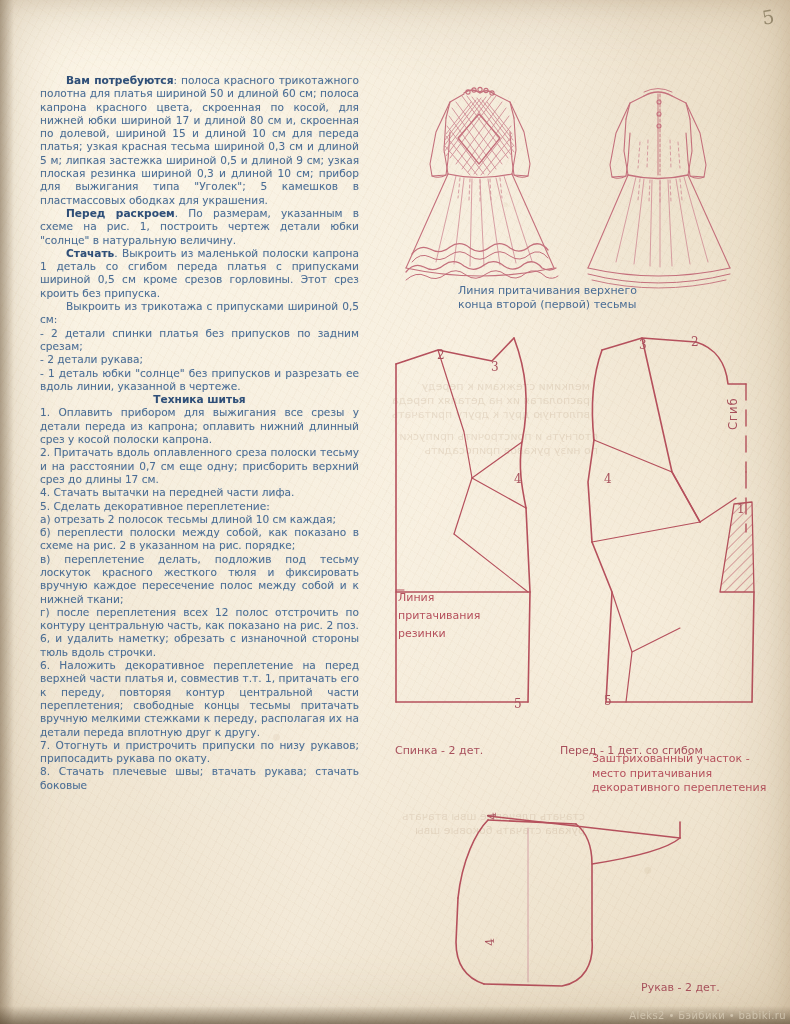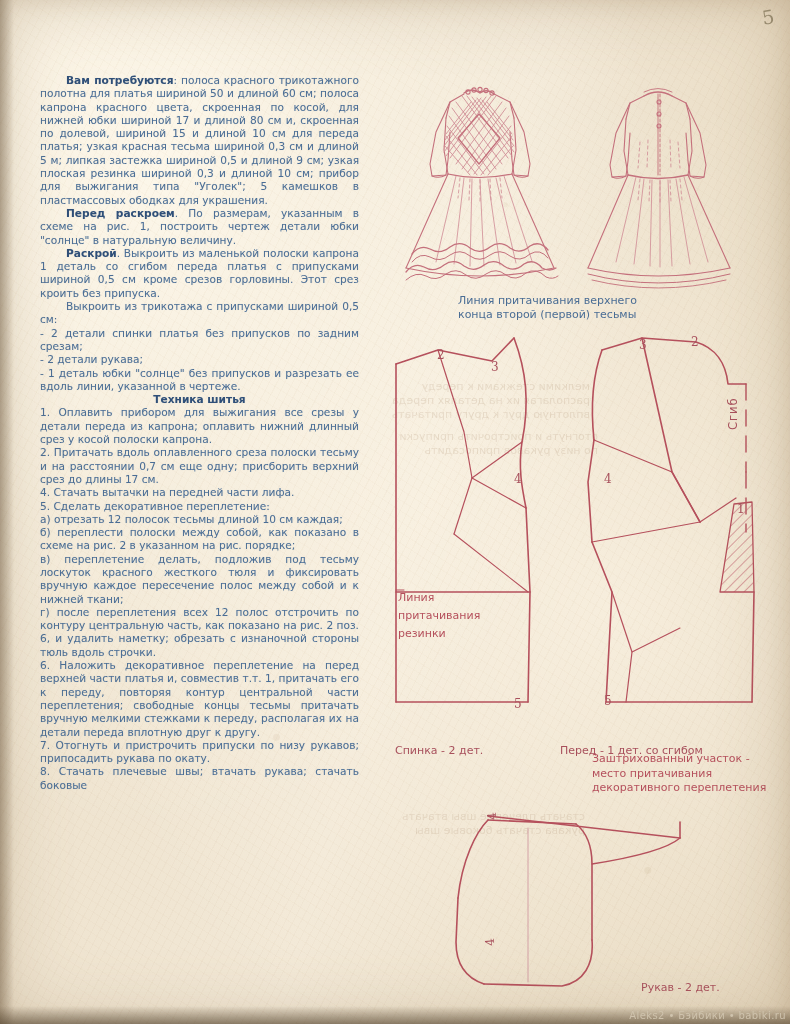--- a/index.html
+++ b/index.html
@@ -89,21 +89,21 @@
   #patterns{position:absolute;left:380px;top:292px;width:410px;height:730px;}
   #patterns svg{display:block;}
 
   .lbl{
     position:absolute;font-family:"DejaVu Sans",sans-serif;
     font-size:11px;line-height:14px;color:#4a6d95;
   }
   .lbl-red{color:#b5505c;}
   .lbl-red-cap{color:#a8505c;font-size:11px;margin-top:22px;}
 
-  #lbl-tesma{left:458px;top:294px;width:200px;}
+  #lbl-tesma{left:458px;top:284px;width:200px;}
   #lbl-rezinka{left:398px;top:589px;width:95px;line-height:18px;}
   #lbl-spinka{left:395px;top:722px;}
   #lbl-pered{left:560px;top:722px;}
   #lbl-hatch{left:592px;top:752px;width:175px;line-height:14.5px;}
   #lbl-rukav{left:641px;top:959px;}
   #lbl-sgib{
     left:726px;top:430px;transform:rotate(-90deg);transform-origin:left top;
     color:#a8505c;font-size:11.5px;letter-spacing:1px;white-space:nowrap;
   }
 
@@ -132,31 +132,31 @@
   <div class="ghost" style="left:380px;top:380px;width:210px;">мелкими стежками к переду располагая их на деталях переда вплотную друг к другу притачать</div>
   <div class="ghost" style="left:398px;top:430px;width:200px;">отогнуть и пристрочить припуски по низу рукавов припосадить</div>
   <div class="ghost" style="left:395px;top:810px;width:190px;">стачать плечевые швы втачать рукава стачать боковые швы</div>
 
   <div id="page-number">5</div>
 
 
   <div id="text-col">
     <p class="ind"><b>Вам потребуются</b><span>: полоса красного трикотажного полотна для платья шириной 50 и длиной 60 см; полоса капрона красного цвета, скроенная по косой, для нижней юбки шириной 17 и длиной 80 см и, скроенная по долевой, шириной 15 и длиной 10 см для переда платья; узкая красная тесьма шириной 0,3 см и длиной 5 м; липкая застежка шириной 0,5 и длиной 9 см; узкая плоская резинка шириной 0,3 и длиной 10 см; прибор для выжигания типа "Уголек"; 5 камешков в пластмассовых ободках для украшения.</span></p>
     <p class="ind"><b>Перед раскроем</b><span>. По размерам, указанным в схеме на рис. 1, построить чертеж детали юбки "солнце" в натуральную величину.</span></p>
-    <p class="ind"><b>Раскрой</b><span>. Выкроить из маленькой полоски капрона 1 деталь со сгибом переда платья с припусками шириной 0,5 см кроме срезов горловины. Этот срез кроить без припуска.</span></p>
+    <p class="ind"><b>Стачать</b><span>. Выкроить из маленькой полоски капрона 1 деталь со сгибом переда платья с припусками шириной 0,5 см кроме срезов горловины. Этот срез кроить без припуска.</span></p>
     <p class="ind">Выкроить из трикотажа с припусками шириной 0,5 см:</p>
     <p>- 2 детали спинки платья без припусков по задним срезам;</p>
     <p>- 2 детали рукава;</p>
     <p>- 1 деталь юбки "солнце" без припусков и разрезать ее вдоль линии, указанной в чертеже.</p>
     <p class="ctr">Техника шитья</p>
     <p>1. Оплавить прибором для выжигания все срезы у детали переда из капрона; оплавить нижний длинный срез у косой полоски капрона.</p>
     <p>2. Притачать вдоль оплавленного среза полоски тесьму и на расстоянии 0,7 см еще одну; присборить верхний срез до длины 17 см.</p>
     <p>4. Стачать вытачки на передней части лифа.</p>
     <p>5. Сделать декоративное переплетение:</p>
-    <p>а) отрезать 12 полосок тесьмы длиной 10 см каждая;</p>
+    <p>а) отрезать 2 полосок тесьмы длиной 10 см каждая;</p>
     <p>б) переплести полоски между собой, как показано в схеме на рис. 2 в указанном на рис. порядке;</p>
     <p>в) переплетение делать, подложив под тесьму лоскуток красного жесткого тюля и фиксировать вручную каждое пересечение полос между собой и к нижней ткани;</p>
     <p>г) после переплетения всех 12 полос отстрочить по контуру центральную часть, как показано на рис. 2 поз. 6, и удалить наметку; обрезать с изнаночной стороны тюль вдоль строчки.</p>
     <p>6. Наложить декоративное переплетение на перед верхней части платья и, совместив т.т. 1, притачать его к переду, повторяя контур центральной части переплетения; свободные концы тесьмы притачать вручную мелкими стежками к переду, располагая их на детали переда вплотную друг к другу.</p>
     <p>7. Отогнуть и пристрочить припуски по низу рукавов; припосадить рукава по окату.</p>
     <p>8. Стачать плечевые швы; втачать рукава; стачать боковые</p>
   </div>
 
   <div id="illus">
     <svg width="390" height="220" viewBox="0 0 390 220">

